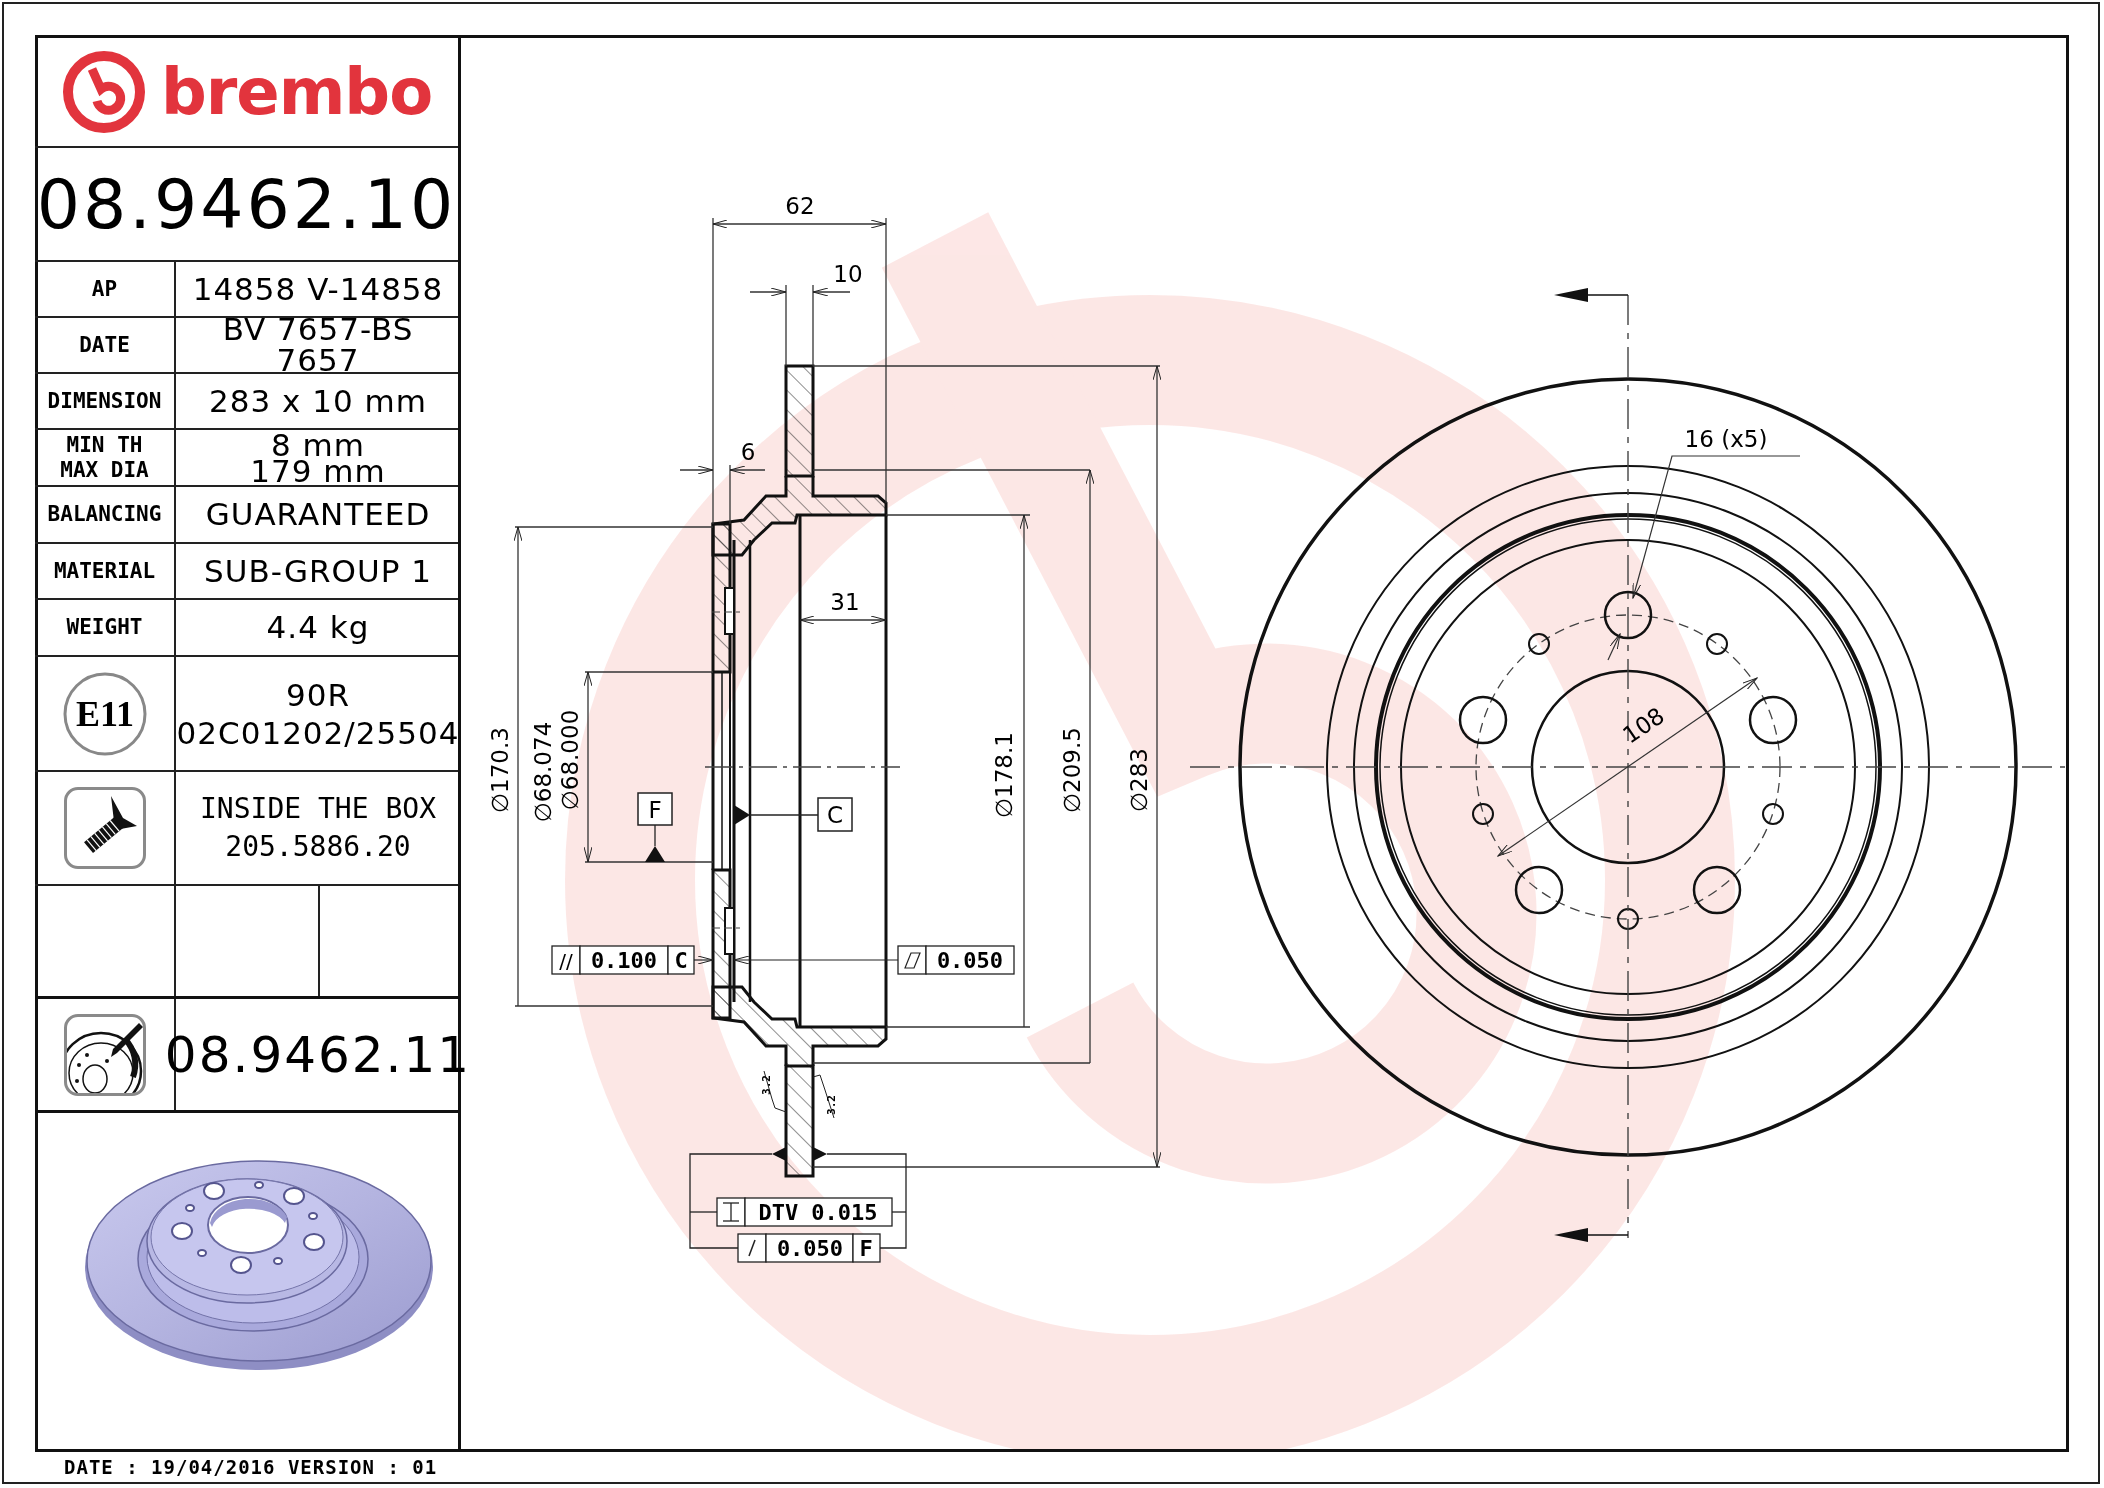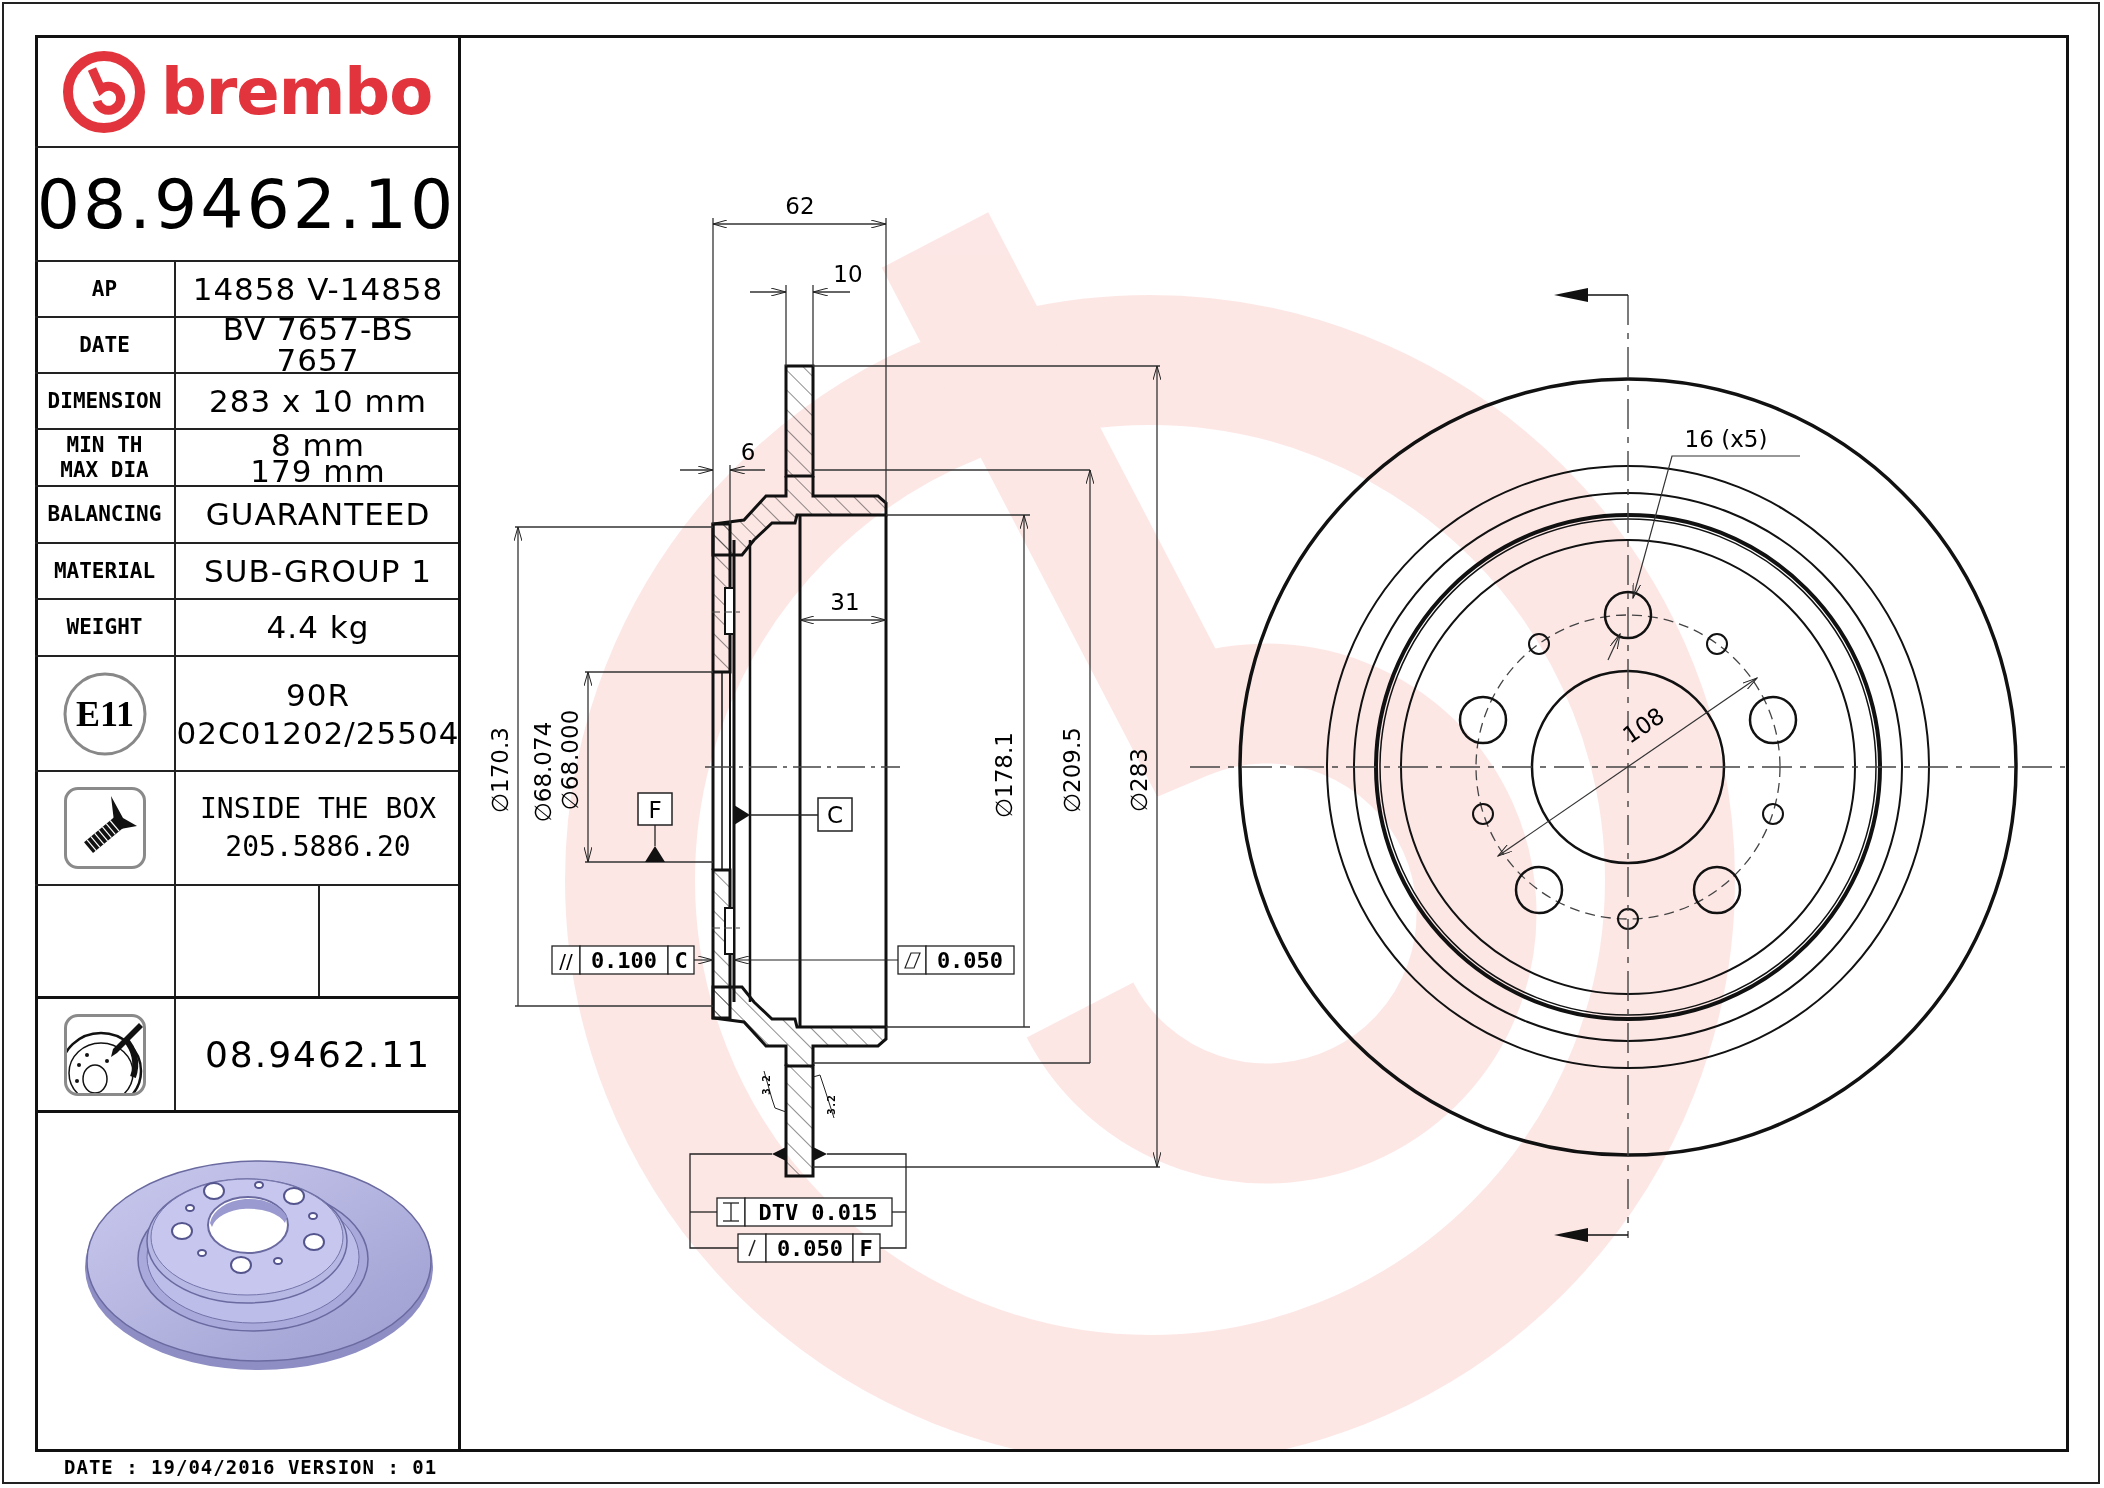--- a/index.html
+++ b/index.html
@@ -8,21 +8,21 @@
   .frame{position:absolute;left:35px;top:35px;width:2034px;height:1417px;border:3px solid #111;box-sizing:border-box;}
   .panel{position:absolute;left:35px;top:35px;width:426px;height:1417px;border-right:3px solid #111;box-sizing:border-box;}
   .row{position:absolute;left:0;width:423px;border-bottom:2px solid #222;box-sizing:border-box;}
   .row.thick{border-bottom:3px solid #111;}
   .lab{position:absolute;left:0;top:0;width:141px;height:100%;border-right:2px solid #222;box-sizing:border-box;display:flex;align-items:center;justify-content:center;text-align:center;font-family:"DejaVu Sans Mono","Liberation Mono",monospace;font-weight:bold;font-size:21px;line-height:27px;}
   .val{position:absolute;left:143px;top:0;right:0;height:100%;display:flex;flex-direction:column;align-items:center;justify-content:center;text-align:center;font-family:"DejaVu Sans","Liberation Sans",sans-serif;font-size:31px;line-height:31px;letter-spacing:1px;}
   .mono{font-family:"DejaVu Sans Mono","Liberation Mono",monospace;border-radius:17px;}
   .logo{position:absolute;left:0;top:0;width:423px;height:113px;display:flex;align-items:center;justify-content:center;gap:14px;}
   .logo-text{color:#e2343d;font-family:"DejaVu Sans","Liberation Sans",sans-serif;font-size:64px;font-weight:bold;letter-spacing:-1px;line-height:1;}
   .partno{font-family:"DejaVu Sans","Liberation Sans",sans-serif;font-size:68px;letter-spacing:3px;}
-  .altno{font-family:"DejaVu Sans","Liberation Sans",sans-serif;font-size:36px;letter-spacing:2px;}
+  .altno{font-family:"DejaVu Sans","Liberation Sans",sans-serif;font-size:50px;letter-spacing:2px;}
   .icon-box{position:absolute;left:28px;width:82px;height:82px;border:3px solid #8a8a8a;border-radius:14px;box-sizing:border-box;background:#fff;}
   .date{position:absolute;left:64px;top:1456px;font-family:"DejaVu Sans Mono","Liberation Mono",monospace;font-weight:bold;font-size:19px;letter-spacing:1px;}
   svg text{font-family:"DejaVu Sans","Liberation Sans",sans-serif;}
   .dim{font-size:23px;fill:#000;}
   .dimb{font-size:22px;fill:#000;font-weight:bold;font-family:"DejaVu Sans Mono","Liberation Mono",monospace;}
 </style>
 </head>
 <body>
 
 <div class="outer"></div>

